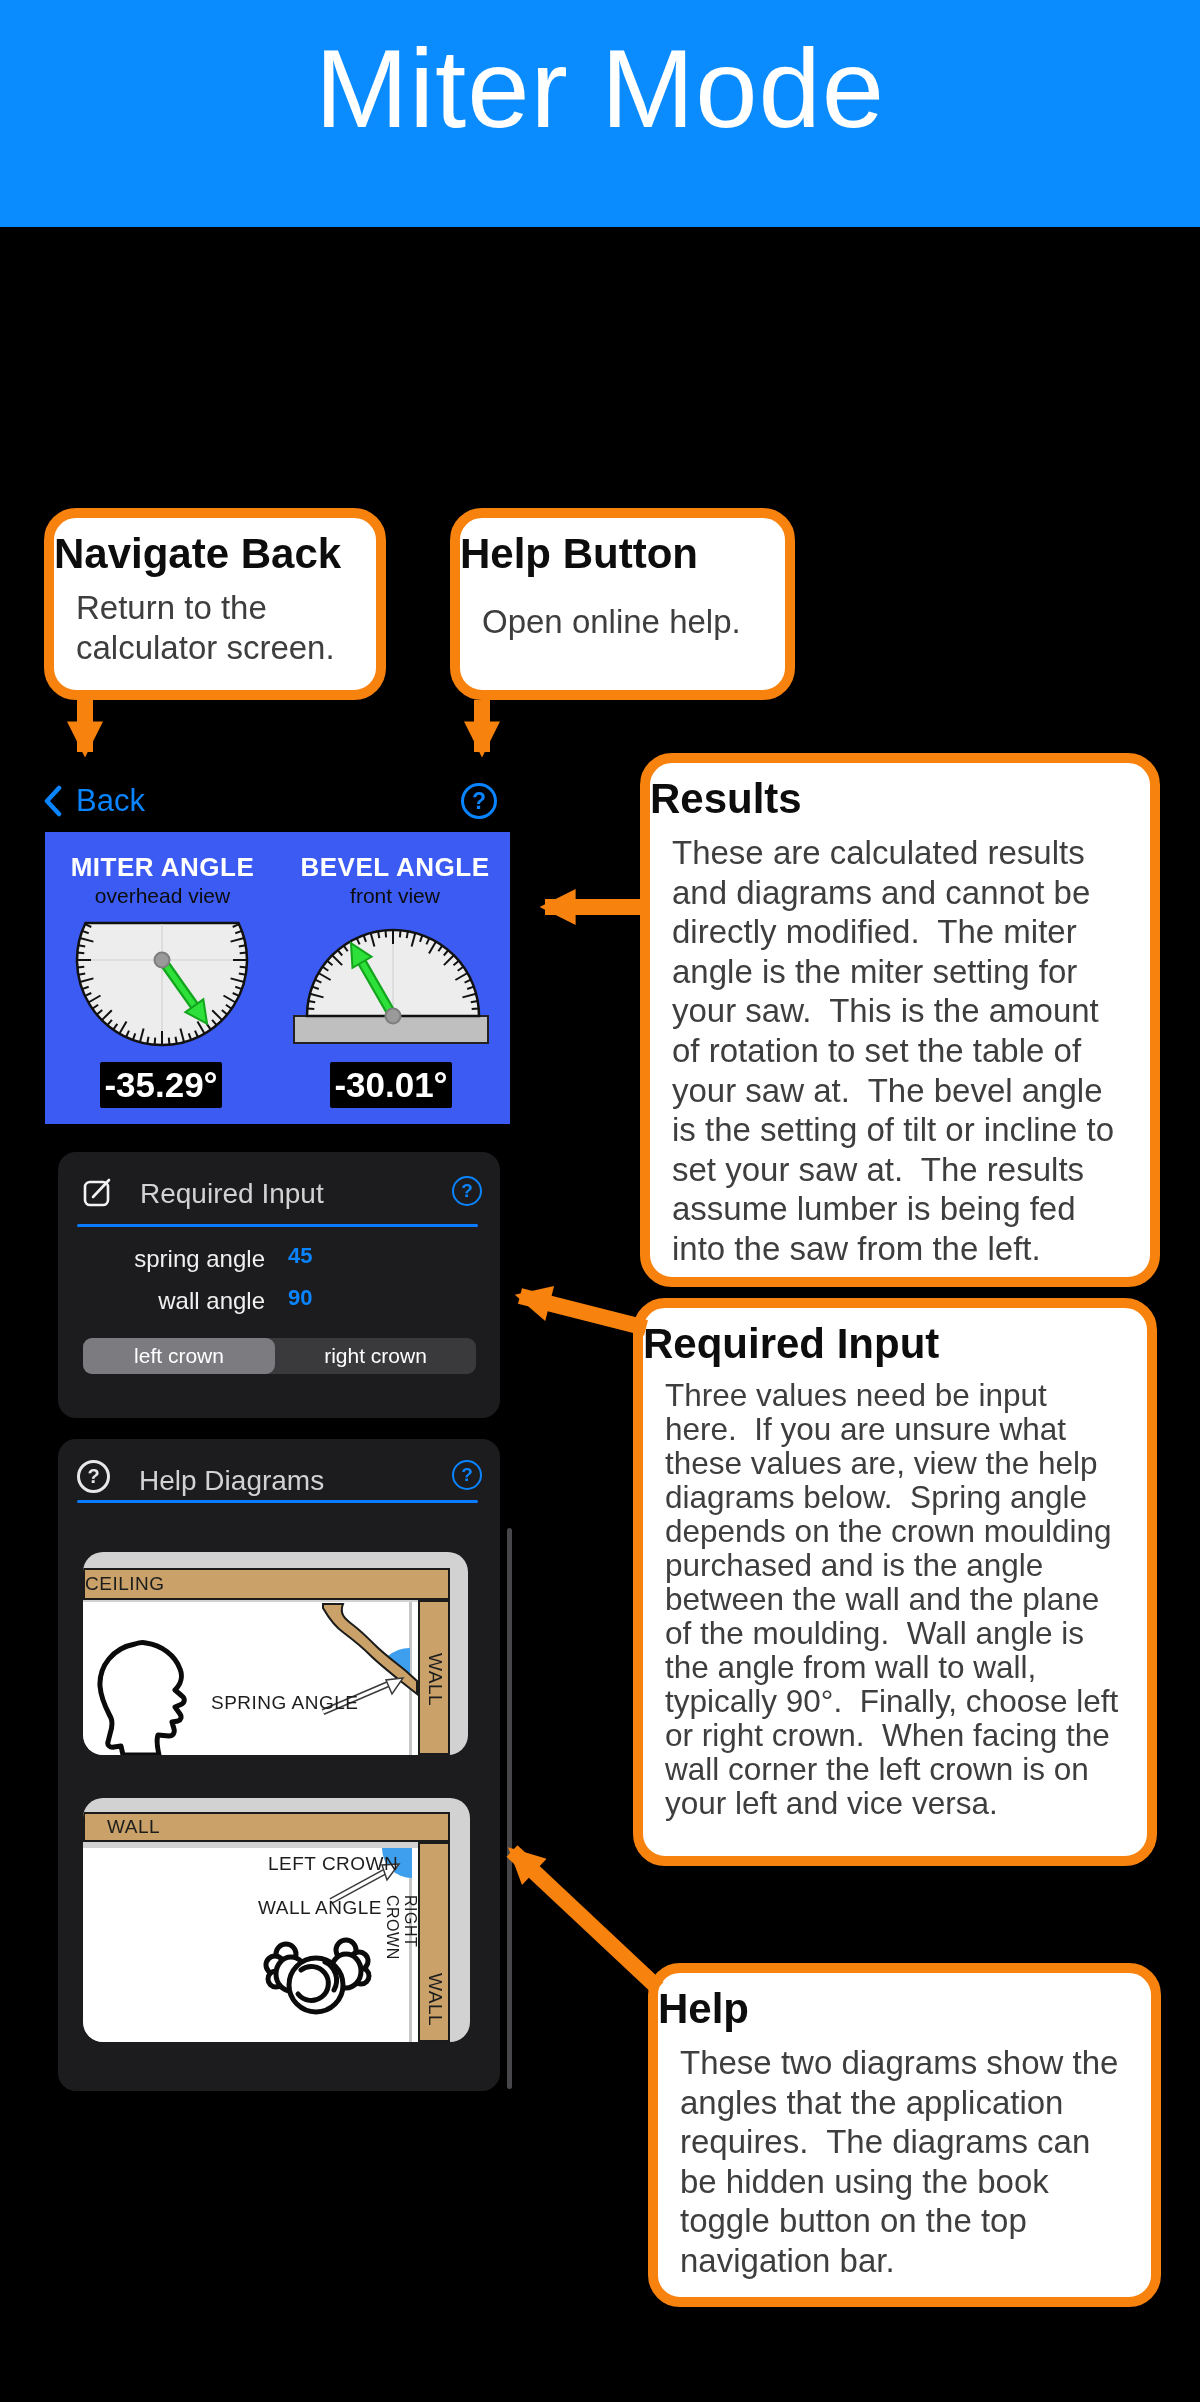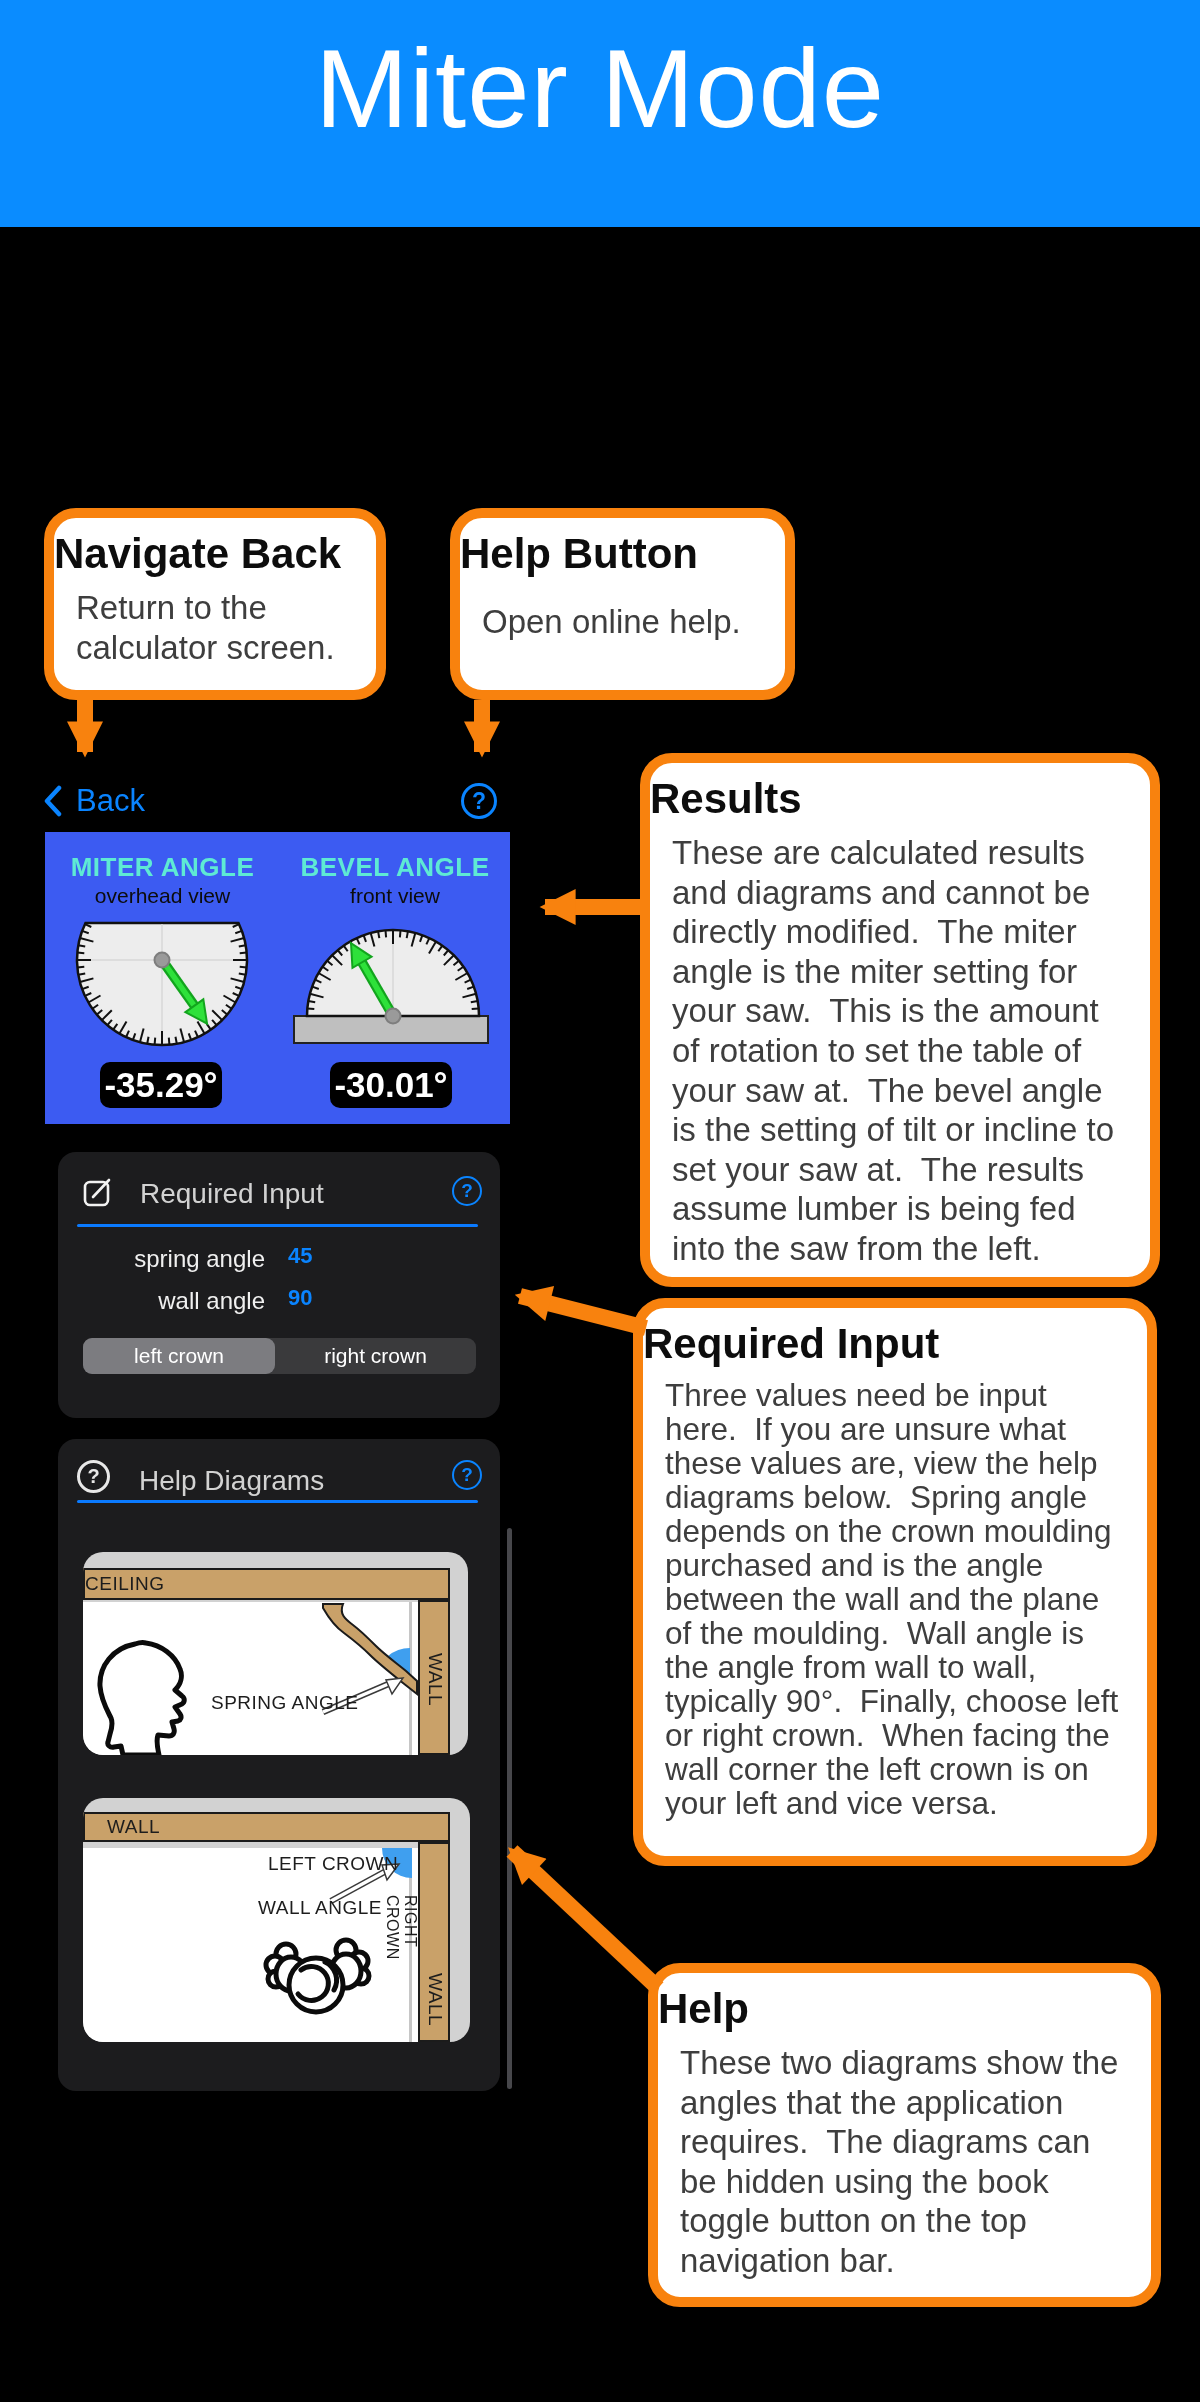--- a/index.html
+++ b/index.html
@@ -29,25 +29,25 @@
 
   
   #back-btn{left:42px;top:782px;width:130px;height:40px;color:#0A84FF;cursor:pointer;}
   #back-label{left:34px;top:1px;font-size:31px;position:absolute;}
   .q-circle{border-radius:50%;text-align:center;font-weight:bold;box-sizing:border-box;}
   #nav-help{left:461px;top:783px;width:36px;height:36px;border:3px solid #0A84FF;color:#0A84FF;
     font-size:23px;line-height:31px;}
 
   
   #results-panel{left:45px;top:832px;width:465px;height:292px;background:#3C5BF2;}
-  .gauge-title{top:20px;text-align:center;color:#5eead4;font-weight:bold;font-size:26px;letter-spacing:0.5px;}
+  .gauge-title{top:20px;text-align:center;color:#ffffff;font-weight:bold;font-size:26px;letter-spacing:0.5px;}
   .gauge-sub{top:52px;text-align:center;color:#0c0c0c;font-size:21px;}
   #miter-head{left:0;width:235px;} #bevel-head{left:235px;width:230px;}
   .value-box{top:230px;width:122px;height:46px;background:#000;color:#fff;font-weight:bold;
-    font-size:35px;text-align:center;line-height:46px;border-radius:10px;}
+    font-size:35px;text-align:center;line-height:46px;border-radius:2px;}
   #miter-value{left:55px;} #bevel-value{left:285px;}
 
   
   .dark-panel{background:#1C1C1E;border-radius:18px;}
   #input-panel{left:58px;top:1152px;width:442px;height:266px;}
   #diagrams-panel{left:58px;top:1439px;width:442px;height:652px;}
   .panel-title{color:#d2d2d2;font-size:28px;}
   .blue-divider{height:3px;background:#0A7AFF;border-radius:2px;}
   .q-blue{width:30px;height:30px;border:2.5px solid #0A84FF;color:#0A84FF;font-size:19px;line-height:25px;}
   .q-white{width:33px;height:33px;border:3px solid #e8e8e8;color:#e8e8e8;font-size:20px;line-height:27px;}

